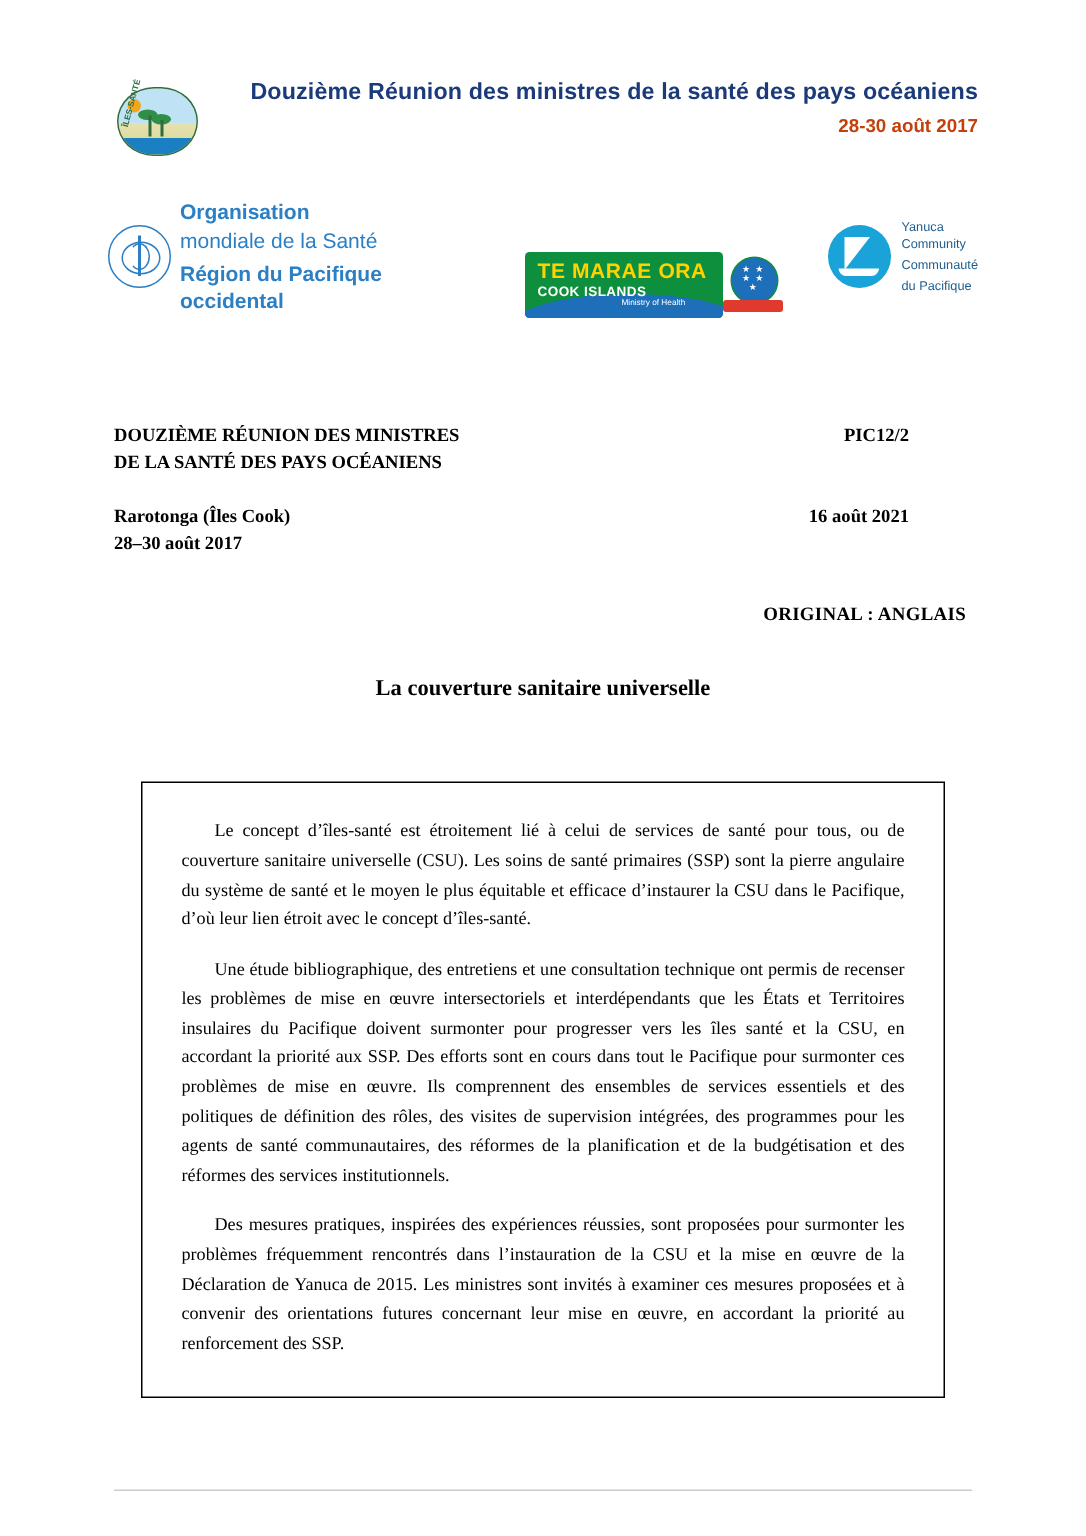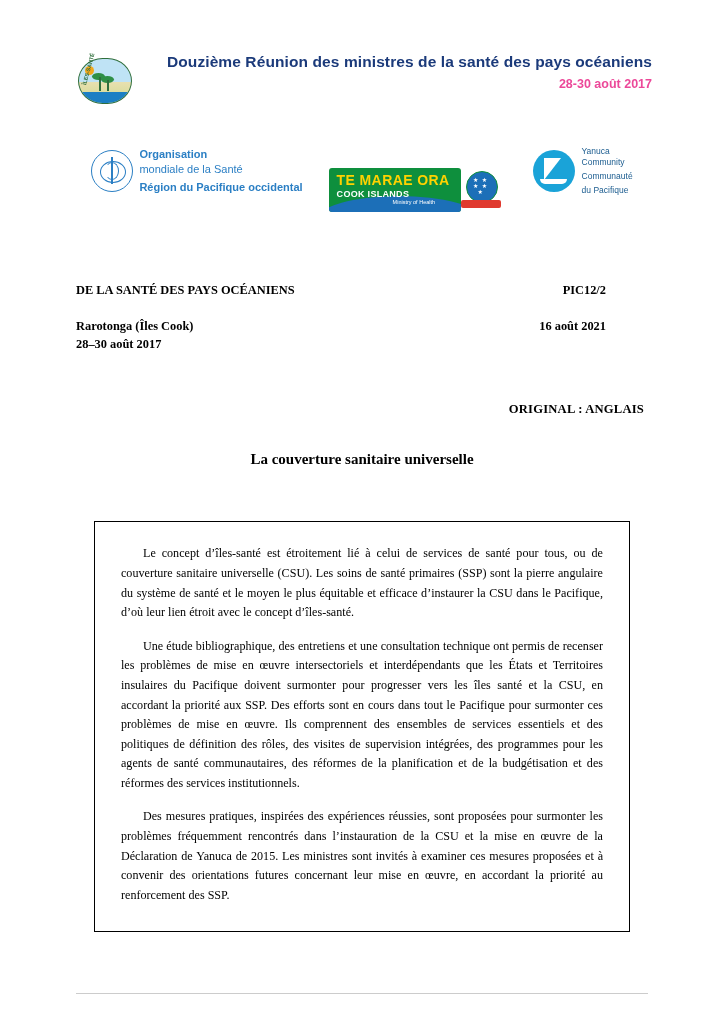--- a/index.html
+++ b/index.html
@@ -47,21 +47,21 @@
     font-weight: bold;
     font-size: 15.5px;
     color: #1b3a7a;
     letter-spacing: 0.1px;
     line-height: 1.25;
   }
   .banner-dates {
     font-family: "Liberation Sans", sans-serif;
     font-weight: bold;
     font-size: 12.5px;
-    color: #ec4899;
+    color: #c2410c;
     margin-top: 6px;
   }
 
   
   .island-badge {
     position: absolute;
     left: 6px;
     top: 4px;
     width: 52px;
     height: 44px;
@@ -151,21 +151,21 @@
   .who-emblem .globe {
     position: absolute;
     left: 8px; top: 10px;
     width: 24px; height: 20px;
     border: 1.2px solid #2b7fc4;
     border-radius: 50%;
   }
   .who-text {
     font-family: "Liberation Sans", sans-serif;
     color: #2b7fc4;
-    font-size: 11px;
+    font-size: 14px;
     line-height: 1.35;
   }
   .who-text .l1 { font-weight: bold; }
   .who-text .l3 { font-weight: bold; margin-top: 3px; }
 
   
   .tmo {
     position: relative;
     width: 178px;
     height: 50px;
@@ -295,21 +295,21 @@
   .ref-right {
     flex: 0 0 auto;
     padding-right: 42px;
   }
   .meeting-title-1, .meeting-title-2 { white-space: nowrap; }
   .ref-gap { height: 18px; }
   .place-line { font-weight: bold; font-size: 12.4px; }
   .dates-line { font-weight: bold; font-size: 12.4px; }
 
   .original {
-    margin-top: 48px;
+    margin-top: 30px;
     text-align: right;
     font-weight: bold;
     font-size: 12.6px;
     letter-spacing: 0.2px;
     padding-right: 4px;
   }
 
   .doc-title {
     margin-top: 28px;
     text-align: center;
@@ -407,20 +407,21 @@
       </div>
     </div>
 
   </div>
 
   <div class="doc-body">
 
     <div class="ref-block">
       <div class="ref-row">
         <div class="ref-left">
+          <div class="meeting-title-1">DOUZIÈME RÉUNION DES MINISTRES</div>
           <div class="meeting-title-2">DE LA SANTÉ DES PAYS OCÉANIENS</div>
         </div>
         <div class="ref-right">PIC12/2</div>
       </div>
 
       <div class="ref-gap"></div>
 
       <div class="ref-row">
         <div class="ref-left">
           <div class="place-line">Rarotonga (Îles Cook)</div>

